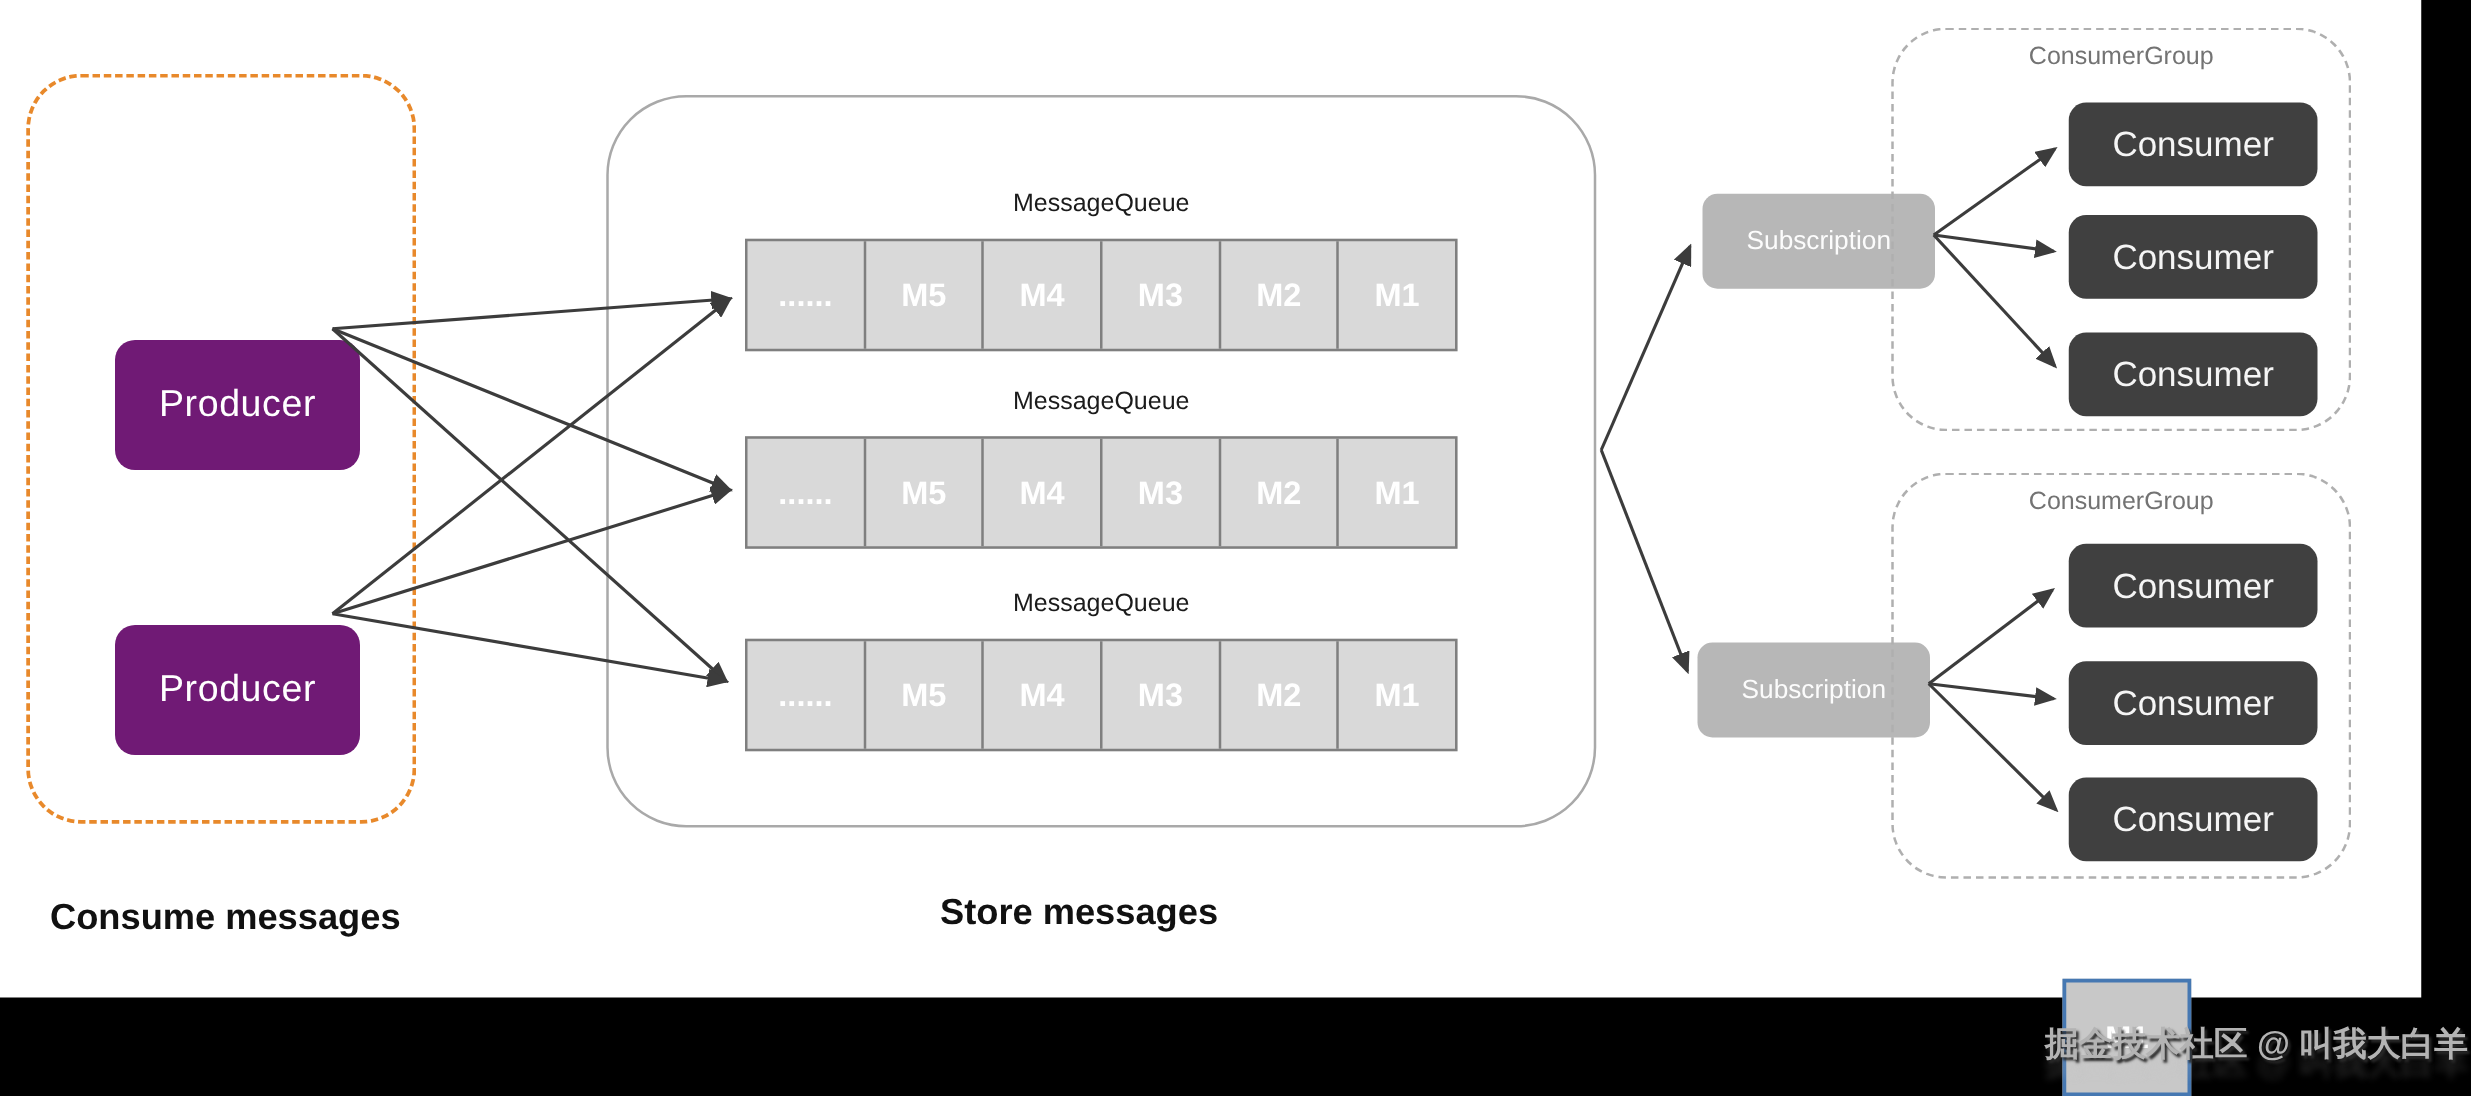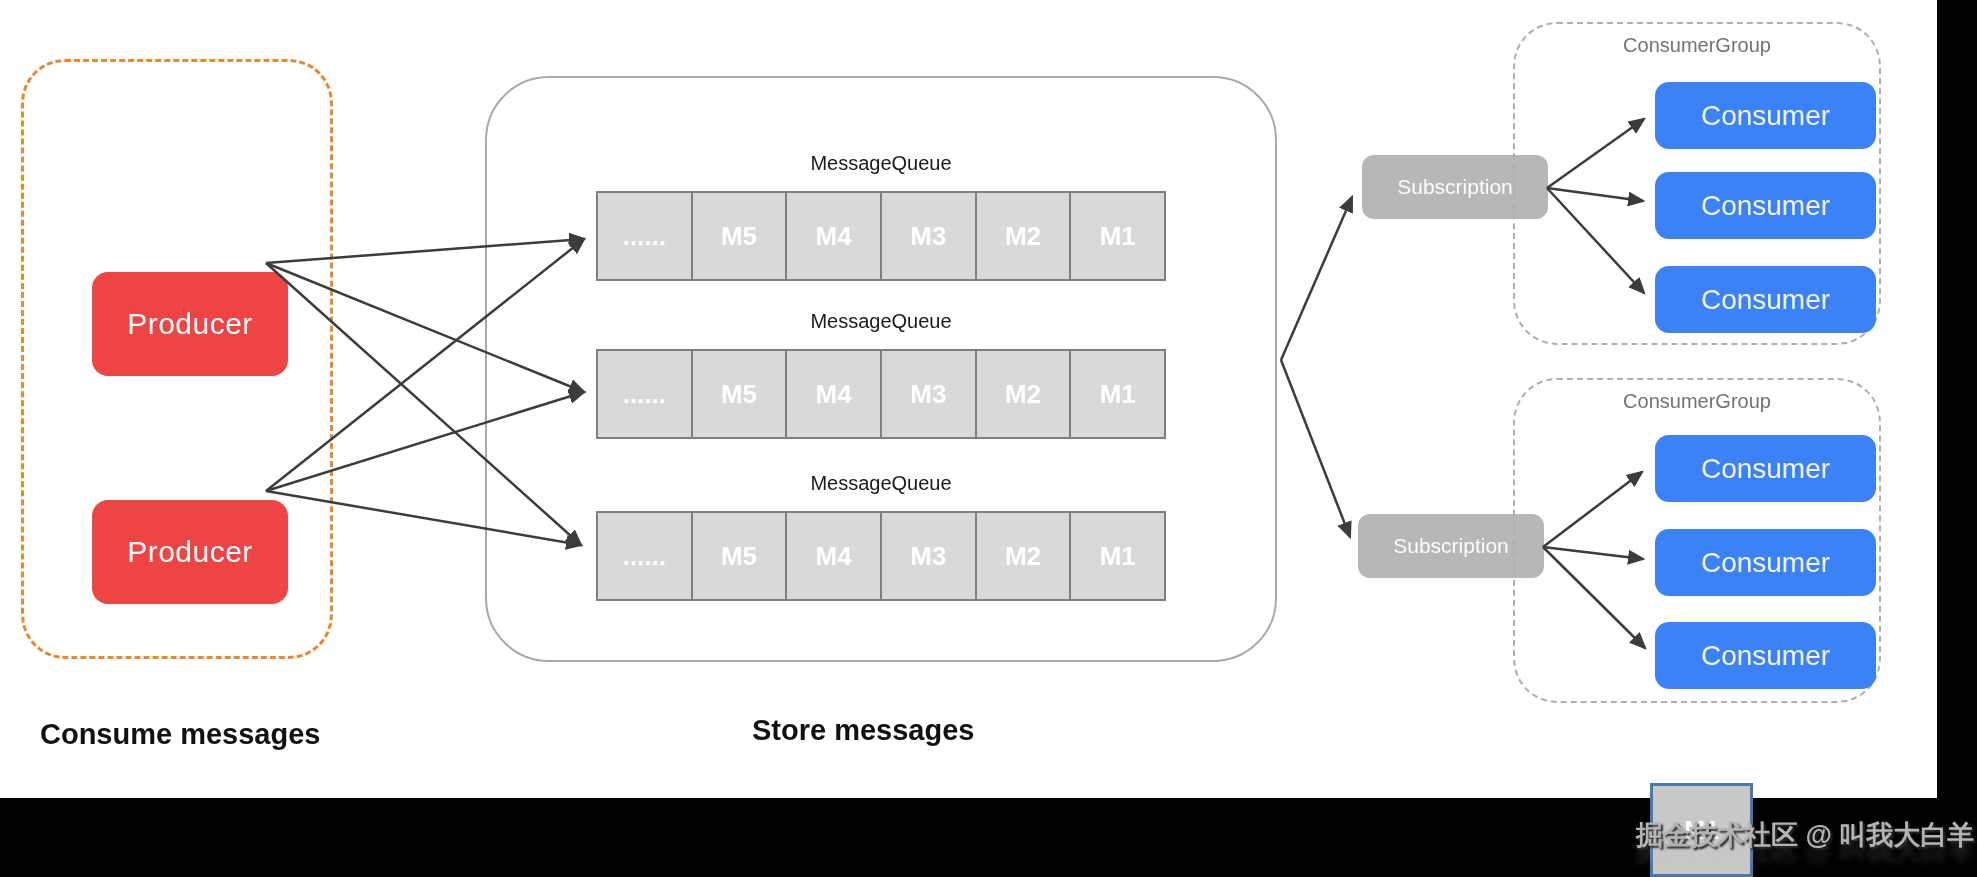--- a/index.html
+++ b/index.html
@@ -7,21 +7,21 @@
     position:relative;width:1977px;height:877px;overflow:hidden;
     background:#ffffff;font-family:"Liberation Sans",sans-serif;
   }
   
   .producers-group{
     position:absolute;left:21px;top:59px;width:312px;height:600px;
     border:3px dashed #E8892B;border-radius:44px;box-sizing:border-box;
   }
   .producer{
     position:absolute;left:68px;width:196px;height:104px;
-    background:#ef4444;border-radius:16px;color:#ffffff;
+    background:#701a75;border-radius:16px;color:#ffffff;
     display:flex;align-items:center;justify-content:center;
     font-size:30px;letter-spacing:.5px;
   }
   .producer.p1{top:210px}
   .producer.p2{top:438px}
   
   .topic{
     position:absolute;left:485px;top:76px;width:792px;height:586px;
     border:2px solid #A9A9A9;border-radius:64px;box-sizing:border-box;background:#fff;
   }
@@ -39,38 +39,38 @@
     border:2px solid #7F7F7F;box-sizing:border-box;background:#D9D9D9;
   }
   .qr1{top:191px}.qr2{top:349px}.qr3{top:511px}
   .queue-row .cell{
     flex:1;border-right:2px solid #7F7F7F;display:flex;align-items:center;
     justify-content:center;color:#ffffff;font-size:26px;font-weight:600;
   }
   .queue-row .cell:last-child{border-right:none}
   
   .subscription{
-    position:absolute;width:186px;height:64px;background:#B7B7B7;border-radius:12px;
+    position:absolute;width:186px;height:76px;background:#B7B7B7;border-radius:12px;
     color:#fcfcfc;display:flex;align-items:center;justify-content:center;font-size:21px;
   }
   .sub1{left:1362px;top:155px}
   .sub2{left:1358px;top:514px}
   
   .consumer-group{
     position:absolute;left:1513px;width:368px;
     border:2px dashed #AFAFAF;border-radius:44px;box-sizing:border-box;
   }
   .cg1{top:22px;height:323px}
   .cg2{top:378px;height:325px}
   .cg-label{
     position:absolute;left:0;width:100%;text-align:center;top:10px;
     font-size:20px;color:#737373;
   }
   .consumer{
-    position:absolute;left:140px;width:221px;height:67px;background:#3b82f6;
+    position:absolute;left:140px;width:199px;height:67px;background:#404040;
     border-radius:14px;color:#f5f5f5;display:flex;align-items:center;justify-content:center;
     font-size:28px;
   }
   .cg1 .c1{top:58px}.cg1 .c2{top:148px}.cg1 .c3{top:242px}
   .cg2 .c1{top:55px}.cg2 .c2{top:149px}.cg2 .c3{top:242px}
   
   .caption{position:absolute;font-size:29px;font-weight:700;color:#111111;white-space:nowrap}
   .cap-produce{left:40px;top:718px}
   .cap-store{left:752px;top:714px}
   .cap-consume{left:1543px;top:724px}

